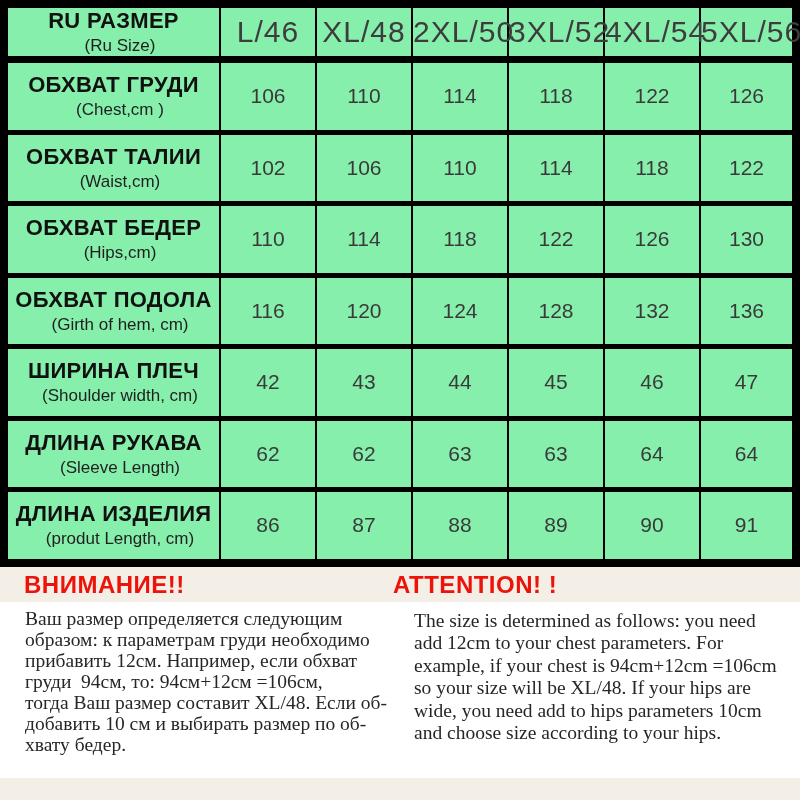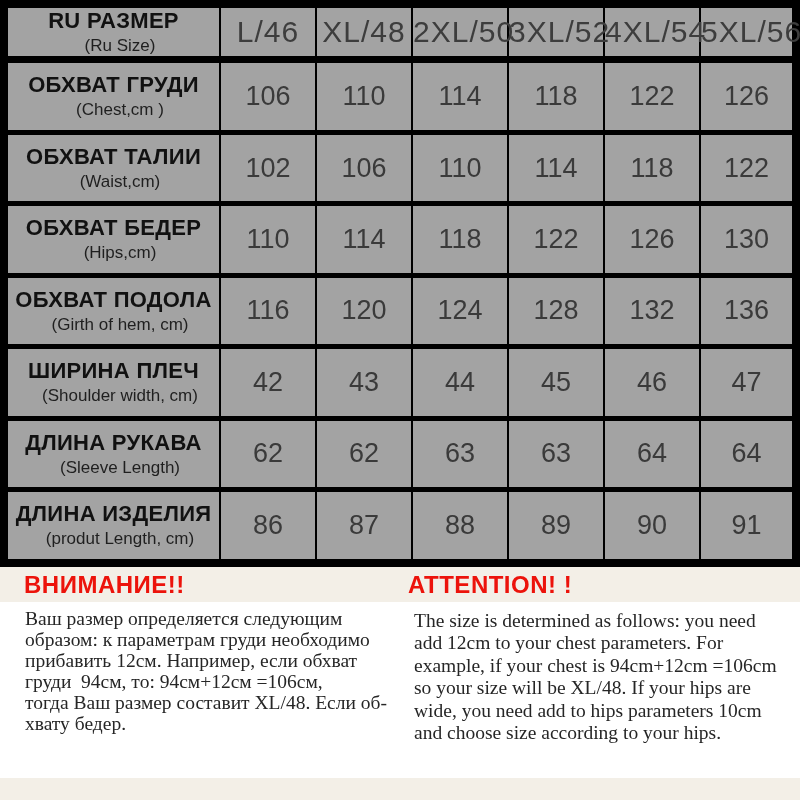--- a/index.html
+++ b/index.html
@@ -25,45 +25,45 @@
     border-collapse:collapse;table-layout:fixed;
     border:8px solid var(--table-border);
     background:#ffffff;
   }
   .size-table th,.size-table td{
     border-left:2px solid var(--table-border);
     border-right:2px solid var(--table-border);
     border-top:5px solid var(--table-border);
     border-bottom:5px solid var(--table-border);
     text-align:center;vertical-align:middle;padding:0;
-    background:#a3a3a3;font-weight:normal;
+    background:#86efac;font-weight:normal;
   }
   .size-table thead th{border-bottom-width:7px;}
   .label-main{
     font-weight:bold;font-size:22px;color:var(--label-dark);
     letter-spacing:0.3px;line-height:26px;
   }
   .label-sub{
     font-size:17px;color:#1f1f1f;font-weight:normal;line-height:21px;margin-top:1px;margin-left:13px;
   }
   .size-cell{font-size:30px;color:#3d3d3d;letter-spacing:1px;}
-  .value-cell{font-size:27px;color:var(--value-gray);}
+  .value-cell{font-size:21px;color:var(--value-gray);}
 
   
   .note-band{
     position:absolute;left:0;top:567px;width:800px;height:35px;
     background:var(--beige-band);
   }
   .note-heading{
     position:absolute;top:568px;height:34px;line-height:34px;
     font-weight:bold;font-size:24px;color:var(--accent-red);
     letter-spacing:0.5px;white-space:pre;
   }
   .note-heading.ru{left:24px;}
-  .note-heading.en{left:408px;}
+  .note-heading.en{left:393px;}
 
   
   .note-body{position:absolute;color:var(--note-text);font-family:Liberation Serif, serif;}
   .note-body.ru{left:25px;top:608px;font-size:19.5px;line-height:21px;}
   .note-body.en{left:414px;top:610px;font-size:19.5px;line-height:22.4px;}
   .note-line{white-space:pre;}
 
   
   .footer-strip{
     position:absolute;left:0;top:778px;width:800px;height:22px;
@@ -190,20 +190,21 @@
   <div class="note-band"></div>
   <div class="note-heading ru">ВНИМАНИЕ!!</div>
   <div class="note-heading en">ATTENTION! !</div>
 
   <div class="note-body ru">
       <div class="note-line">Ваш размер определяется следующим</div>
       <div class="note-line">образом: к параметрам груди необходимо</div>
       <div class="note-line">прибавить 12см. Например, если обхват</div>
       <div class="note-line">груди  94см, то: 94см+12см =106см,</div>
       <div class="note-line">тогда Ваш размер составит XL/48. Если об-</div>
+      <div class="note-line">добавить 10 см и выбирать размер по об-</div>
       <div class="note-line">хвату бедер.</div>
     </div>
   <div class="note-body en">
       <div class="note-line">The size is determined as follows: you need</div>
       <div class="note-line">add 12cm to your chest parameters. For</div>
       <div class="note-line">example, if your chest is 94cm+12cm =106cm</div>
       <div class="note-line">so your size will be XL/48. If your hips are</div>
       <div class="note-line">wide, you need add to hips parameters 10cm</div>
       <div class="note-line">and choose size according to your hips.</div>
     </div>

